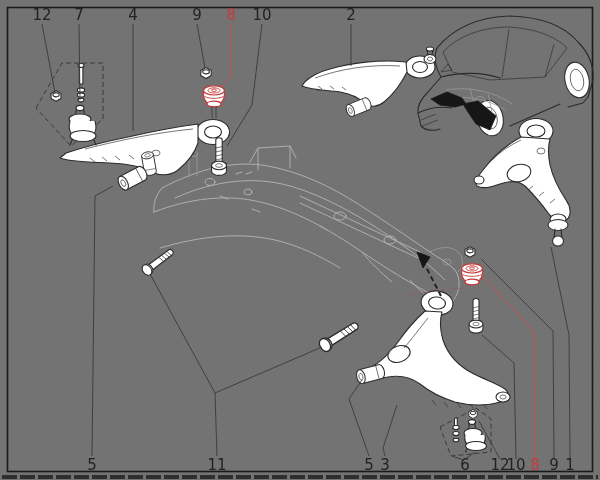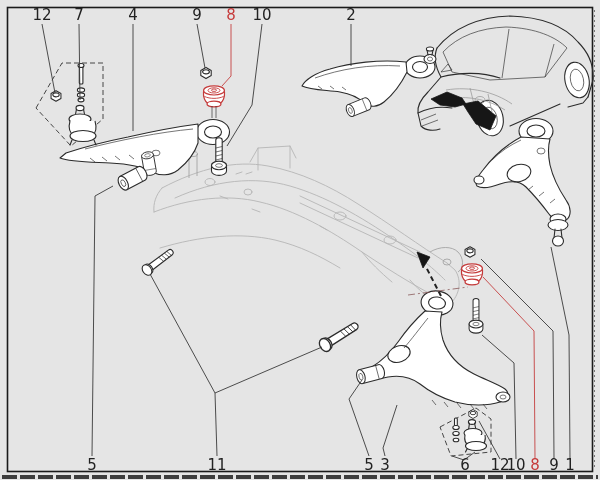--- a/index.html
+++ b/index.html
@@ -1,16 +1,16 @@
 <!DOCTYPE html>
 <html><head>
 <meta charset="utf-8">
 <style>
   html,body{margin:0;padding:0;background:#ffffff;}
-  .stage{position:relative;width:600px;height:480px;background:#e5e5e5;overflow:hidden;
+  .stage{position:relative;width:600px;height:480px;background:#737373;overflow:hidden;
          font-family:"DejaVu Sans",sans-serif;}
   svg{display:block;}
   .art{stroke:#2b2b2b;stroke-width:1.1;fill:none;stroke-linecap:round;stroke-linejoin:round;}
   .artf{stroke:#2b2b2b;stroke-width:1.1;fill:#ffffff;stroke-linejoin:round;}
   .thin{stroke:#2b2b2b;stroke-width:0.65;fill:none;}
   .faint{stroke:#b5b5b5;stroke-width:0.9;fill:none;stroke-linecap:round;}
   .faint2{stroke:#9c9c9c;stroke-width:0.8;fill:none;}
   .leader{stroke:#3a3a3a;stroke-width:0.9;fill:none;}
   .leader-red{stroke:#c85050;stroke-width:1;fill:none;}
   .red{stroke:#c43a3a;stroke-width:1.2;fill:#ffffff;stroke-linejoin:round;}

